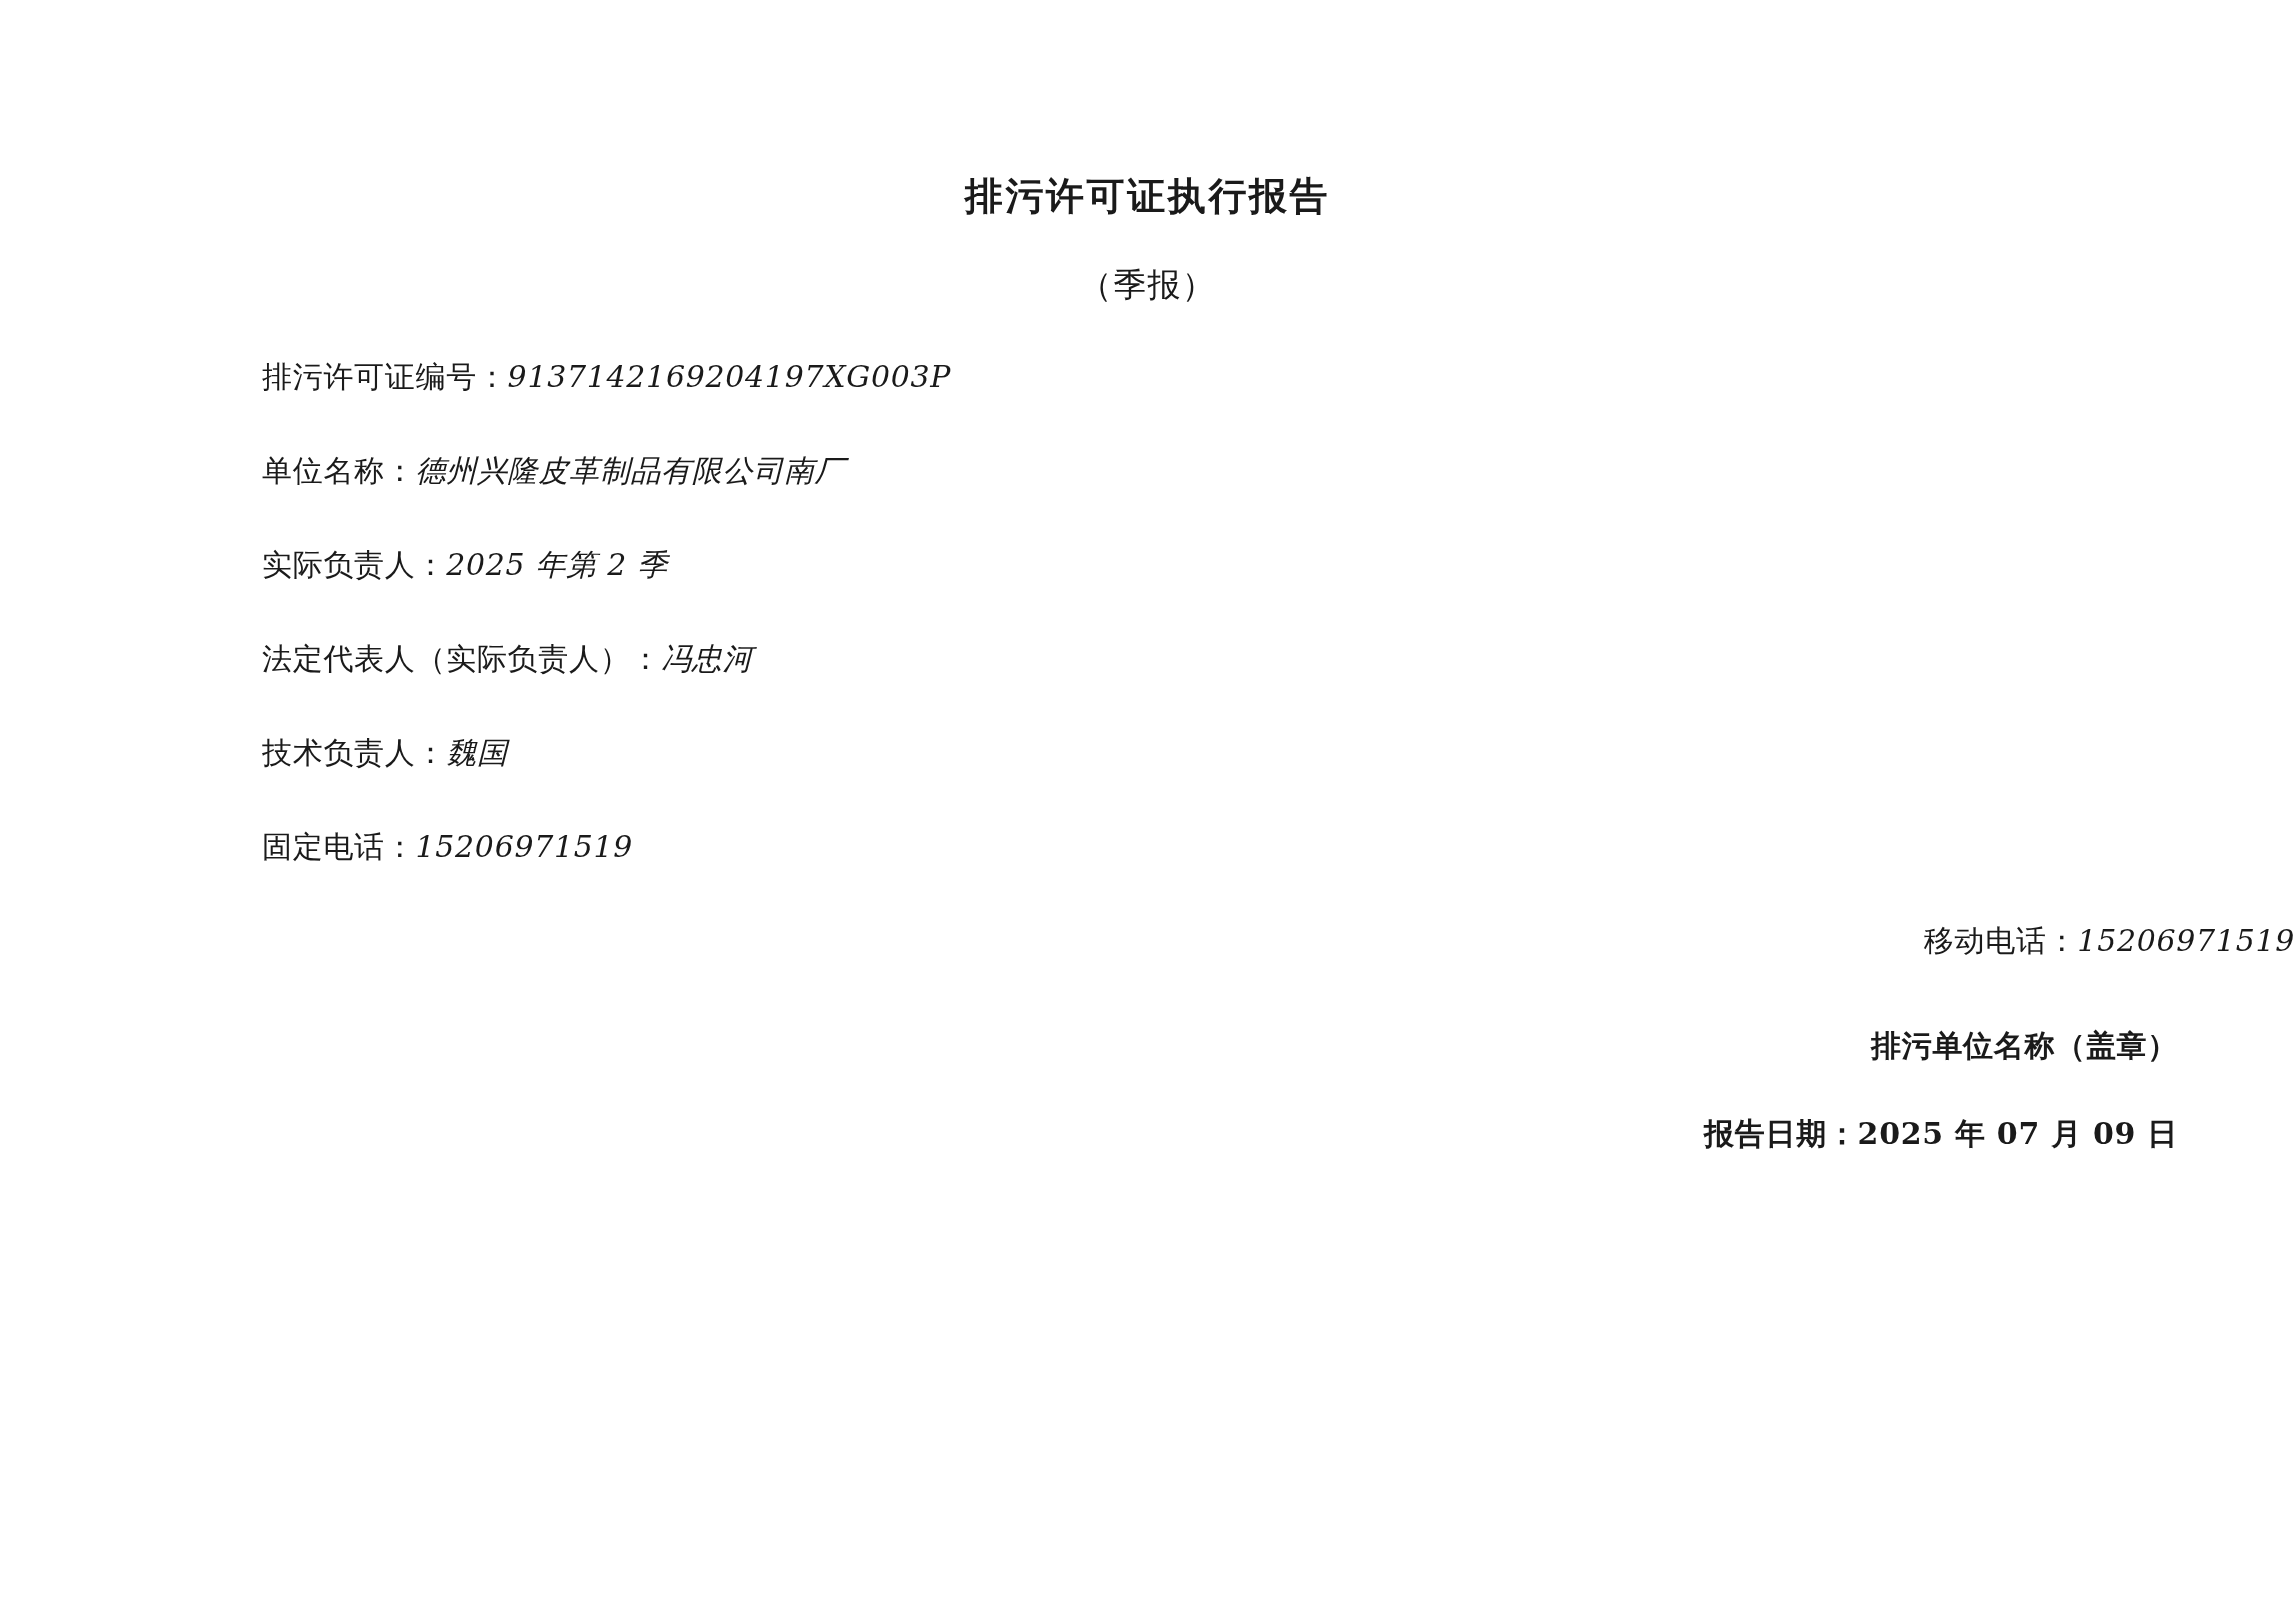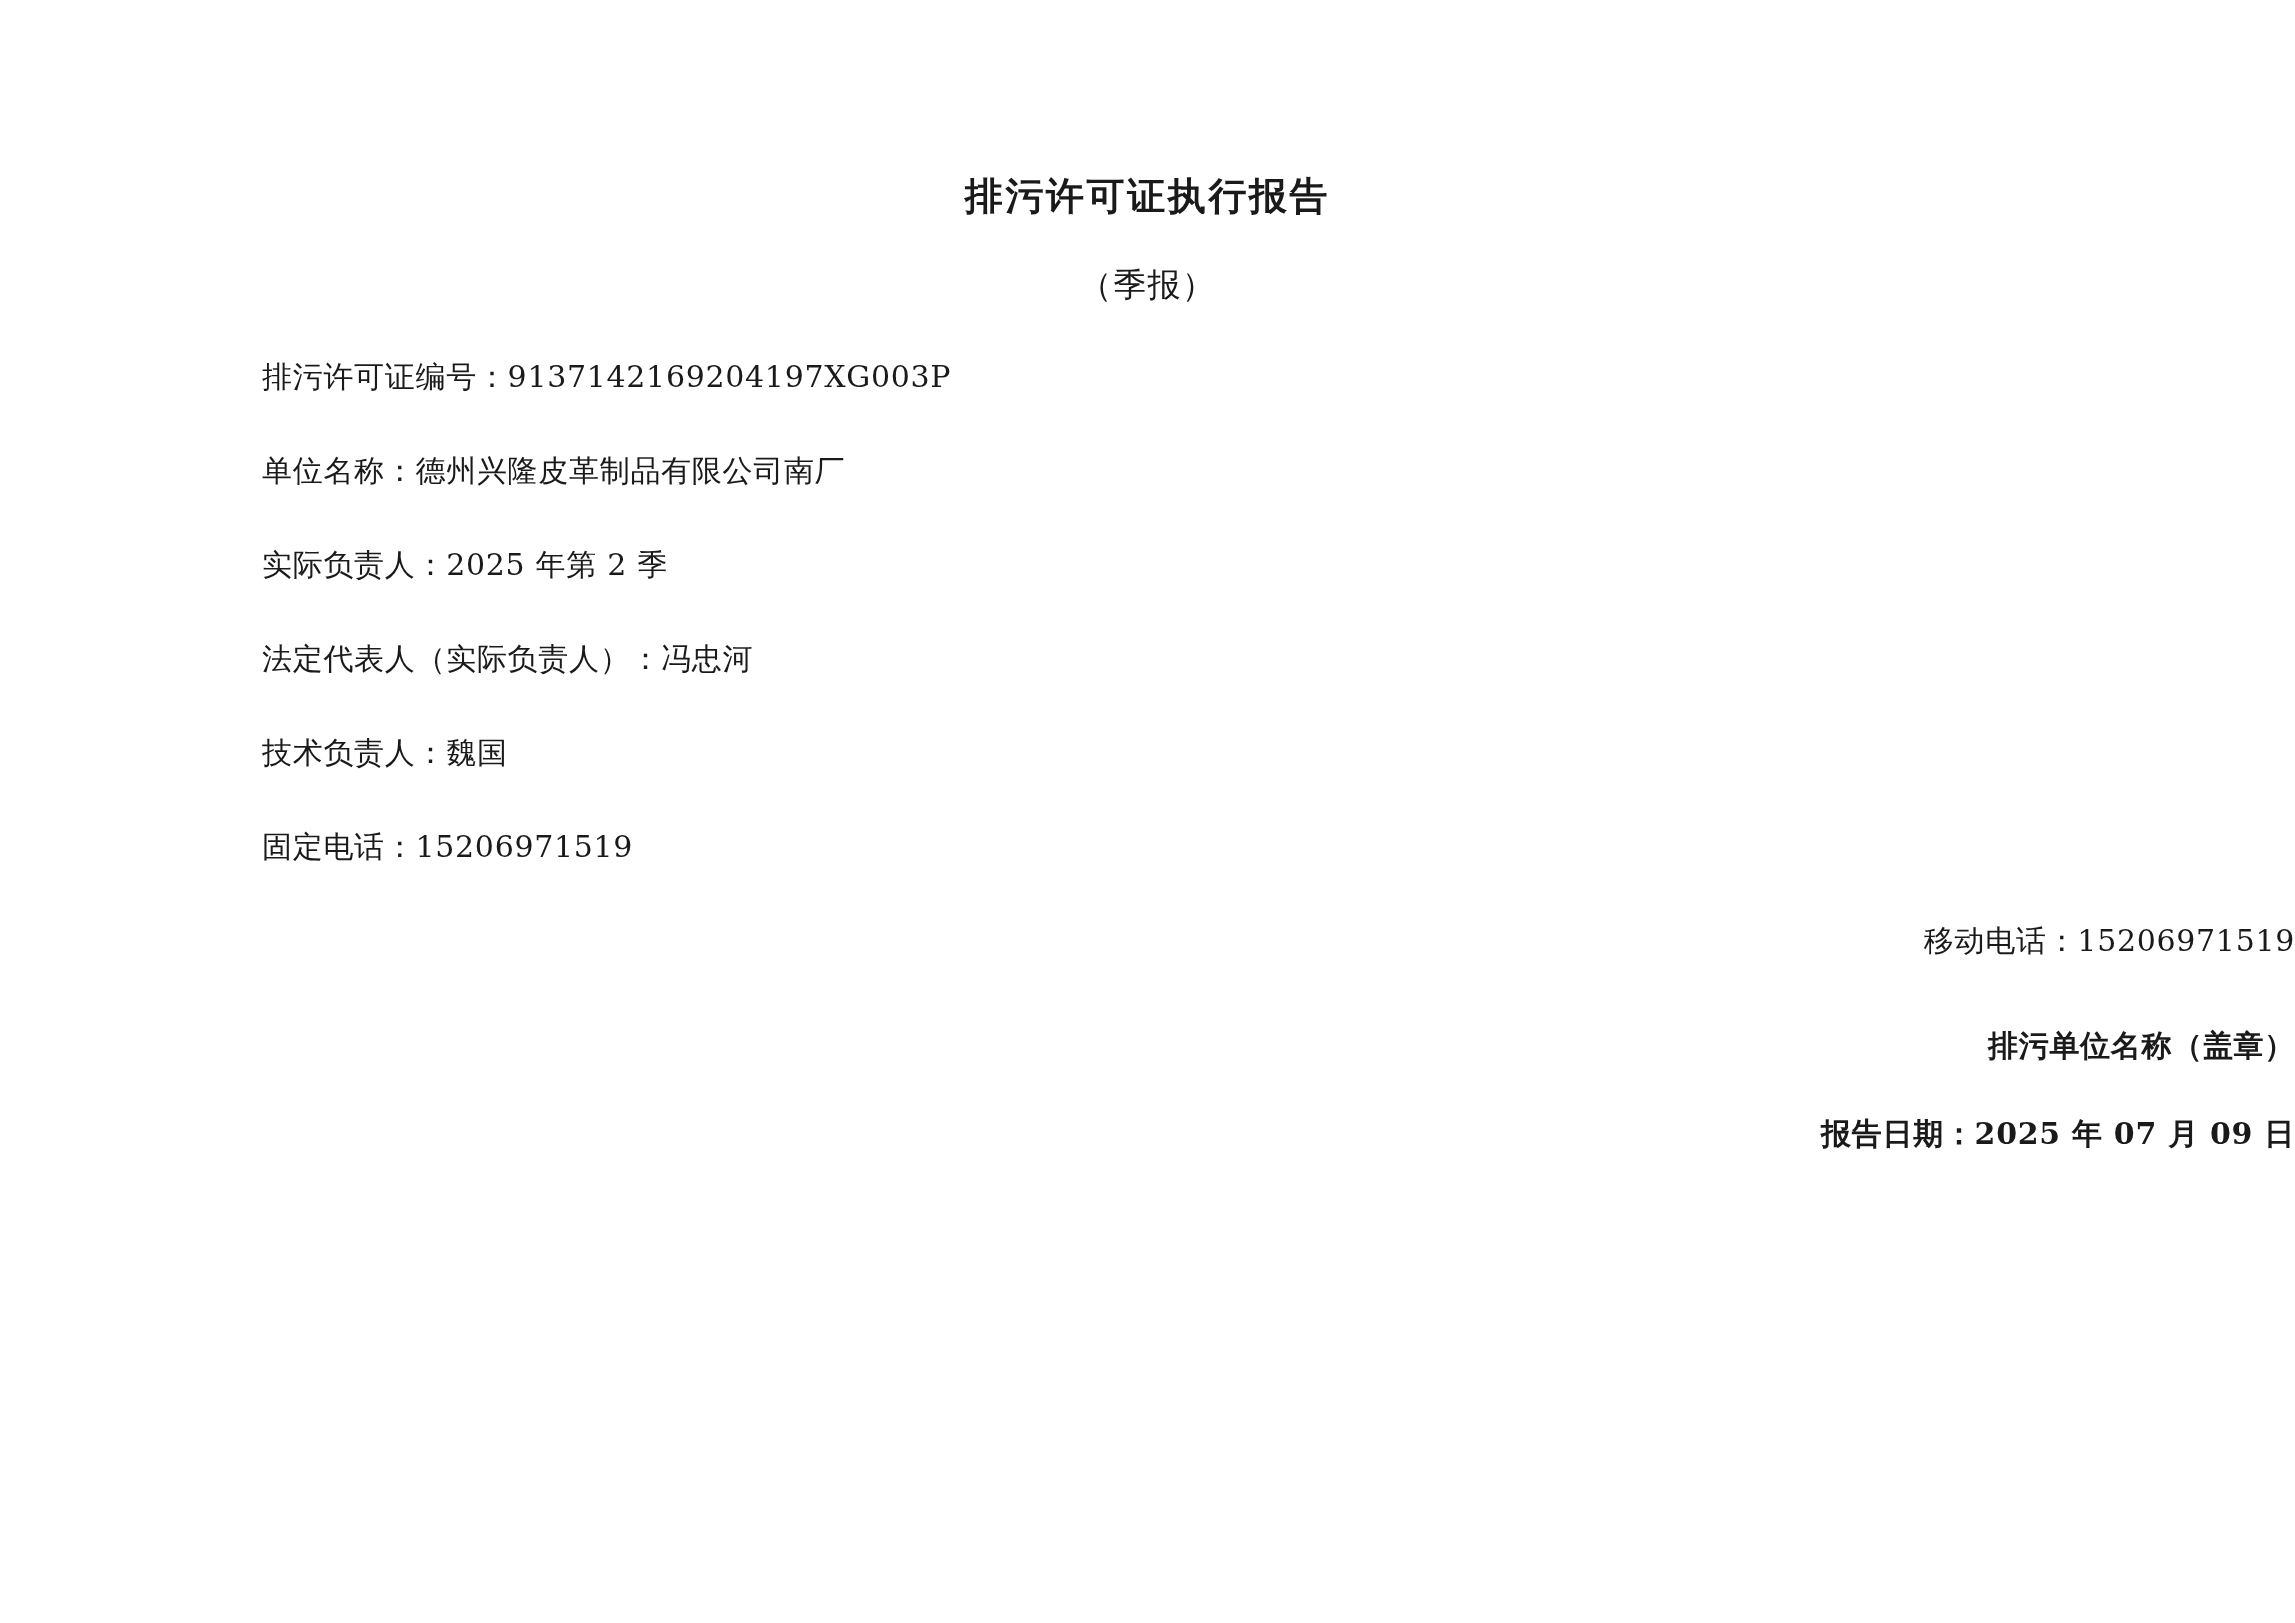--- a/index.html
+++ b/index.html
@@ -54,23 +54,25 @@
   }
   .field-row:last-child {
     margin-bottom: 0;
     text-align: right;
   }
   .field-label {
     font-family: "DejaVu Serif", "Liberation Serif", serif;
   }
   .field-value {
     font-family: "DejaVu Serif", "Liberation Serif", serif;
+    font-style: italic;
   }
   .signature-block {
     margin-top: 69px;
+    padding-right: 117px;
     text-align: right;
   }
   .sig-line {
     font-size: 30px;
     letter-spacing: 0.7px;
     line-height: 1.2;
     margin-bottom: 52px;
     font-family: "DejaVu Serif", "Liberation Serif", serif;
     font-weight: 600;
   }

